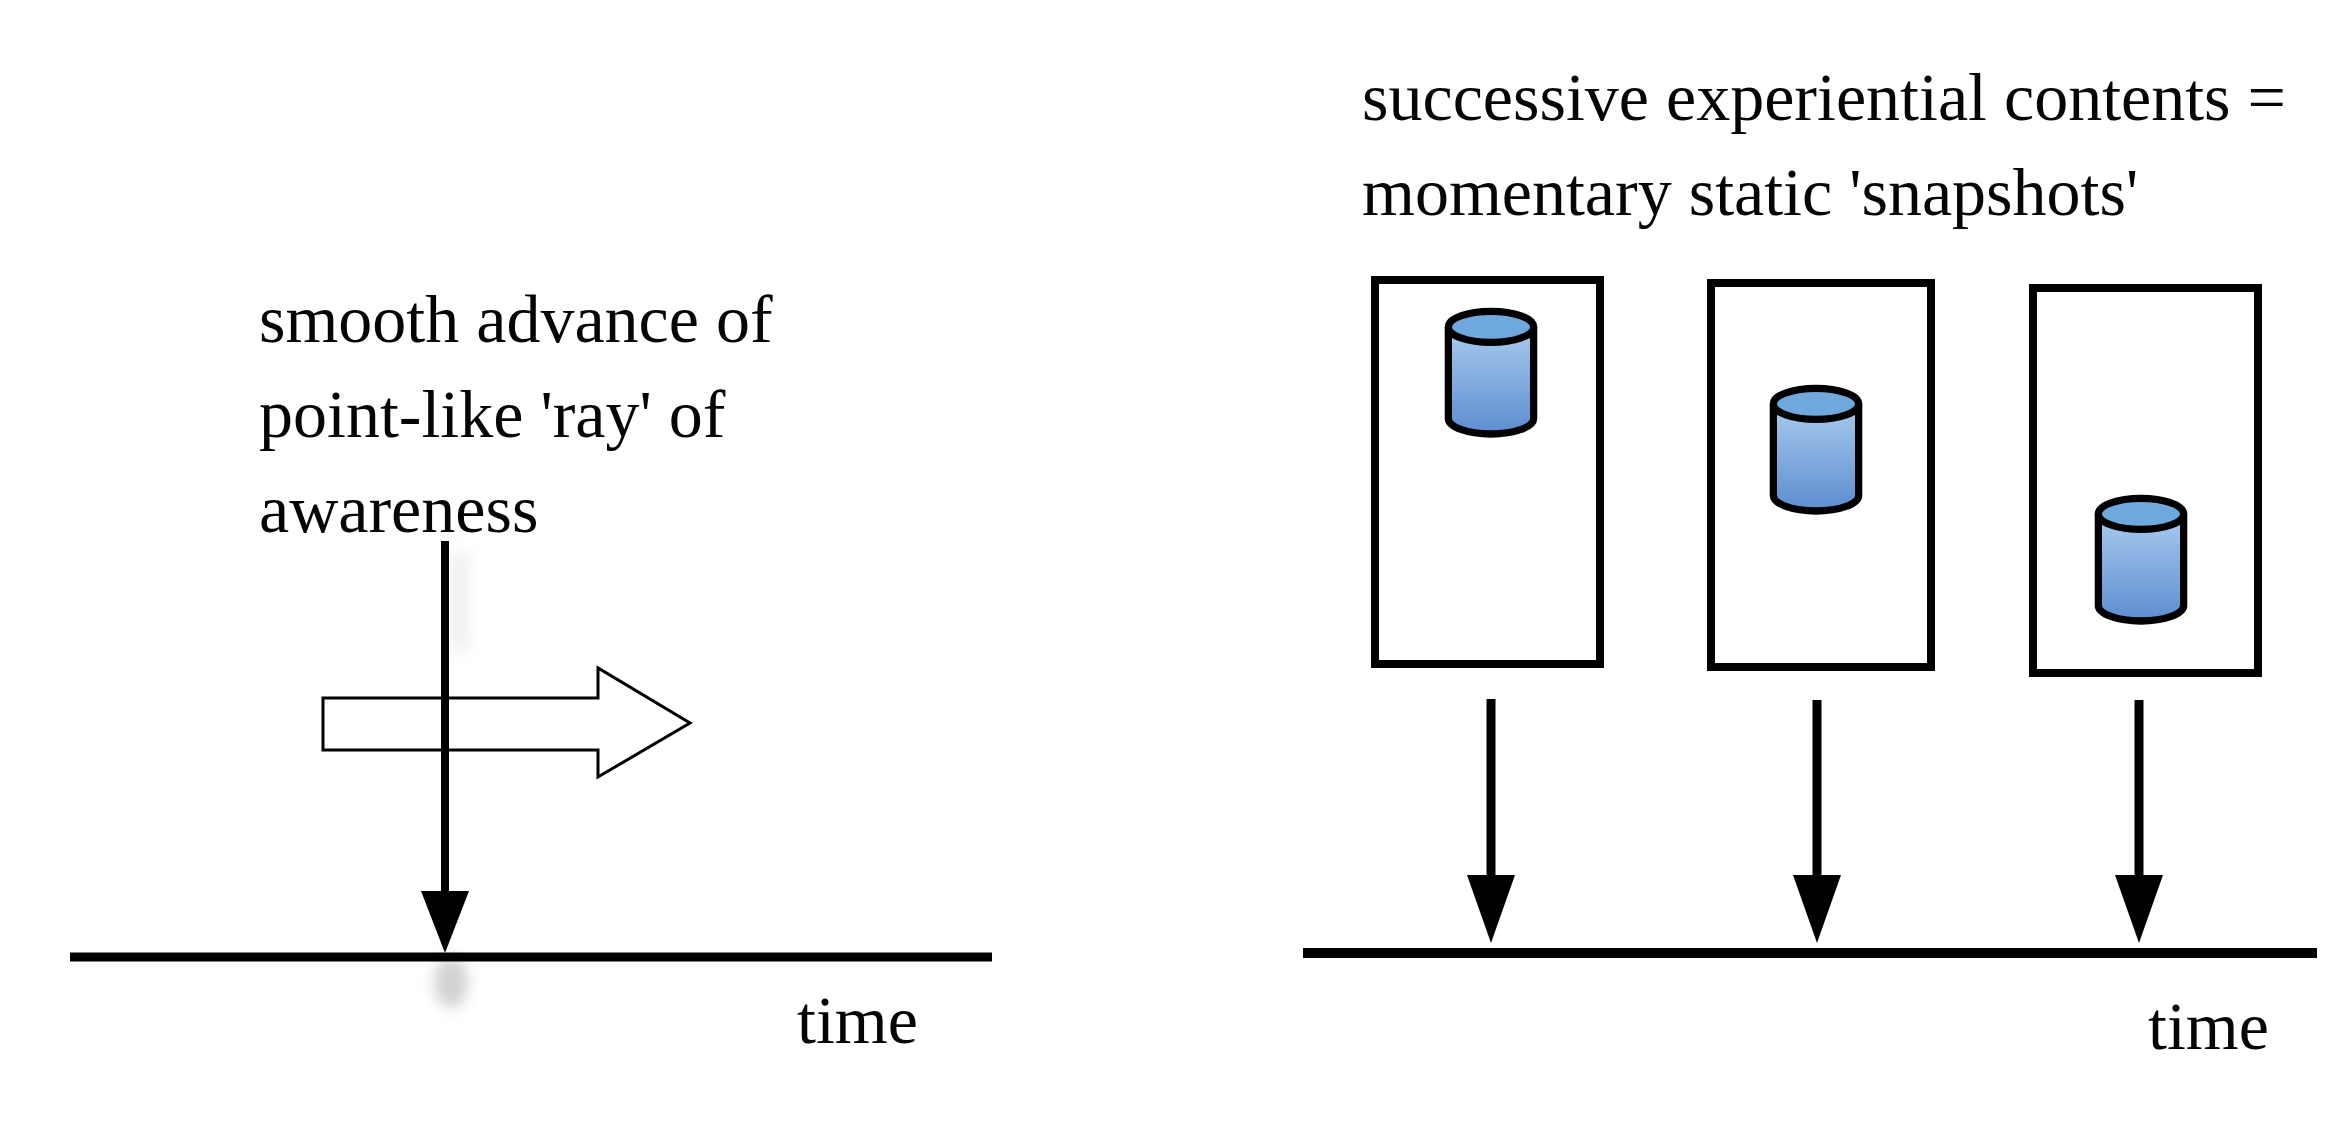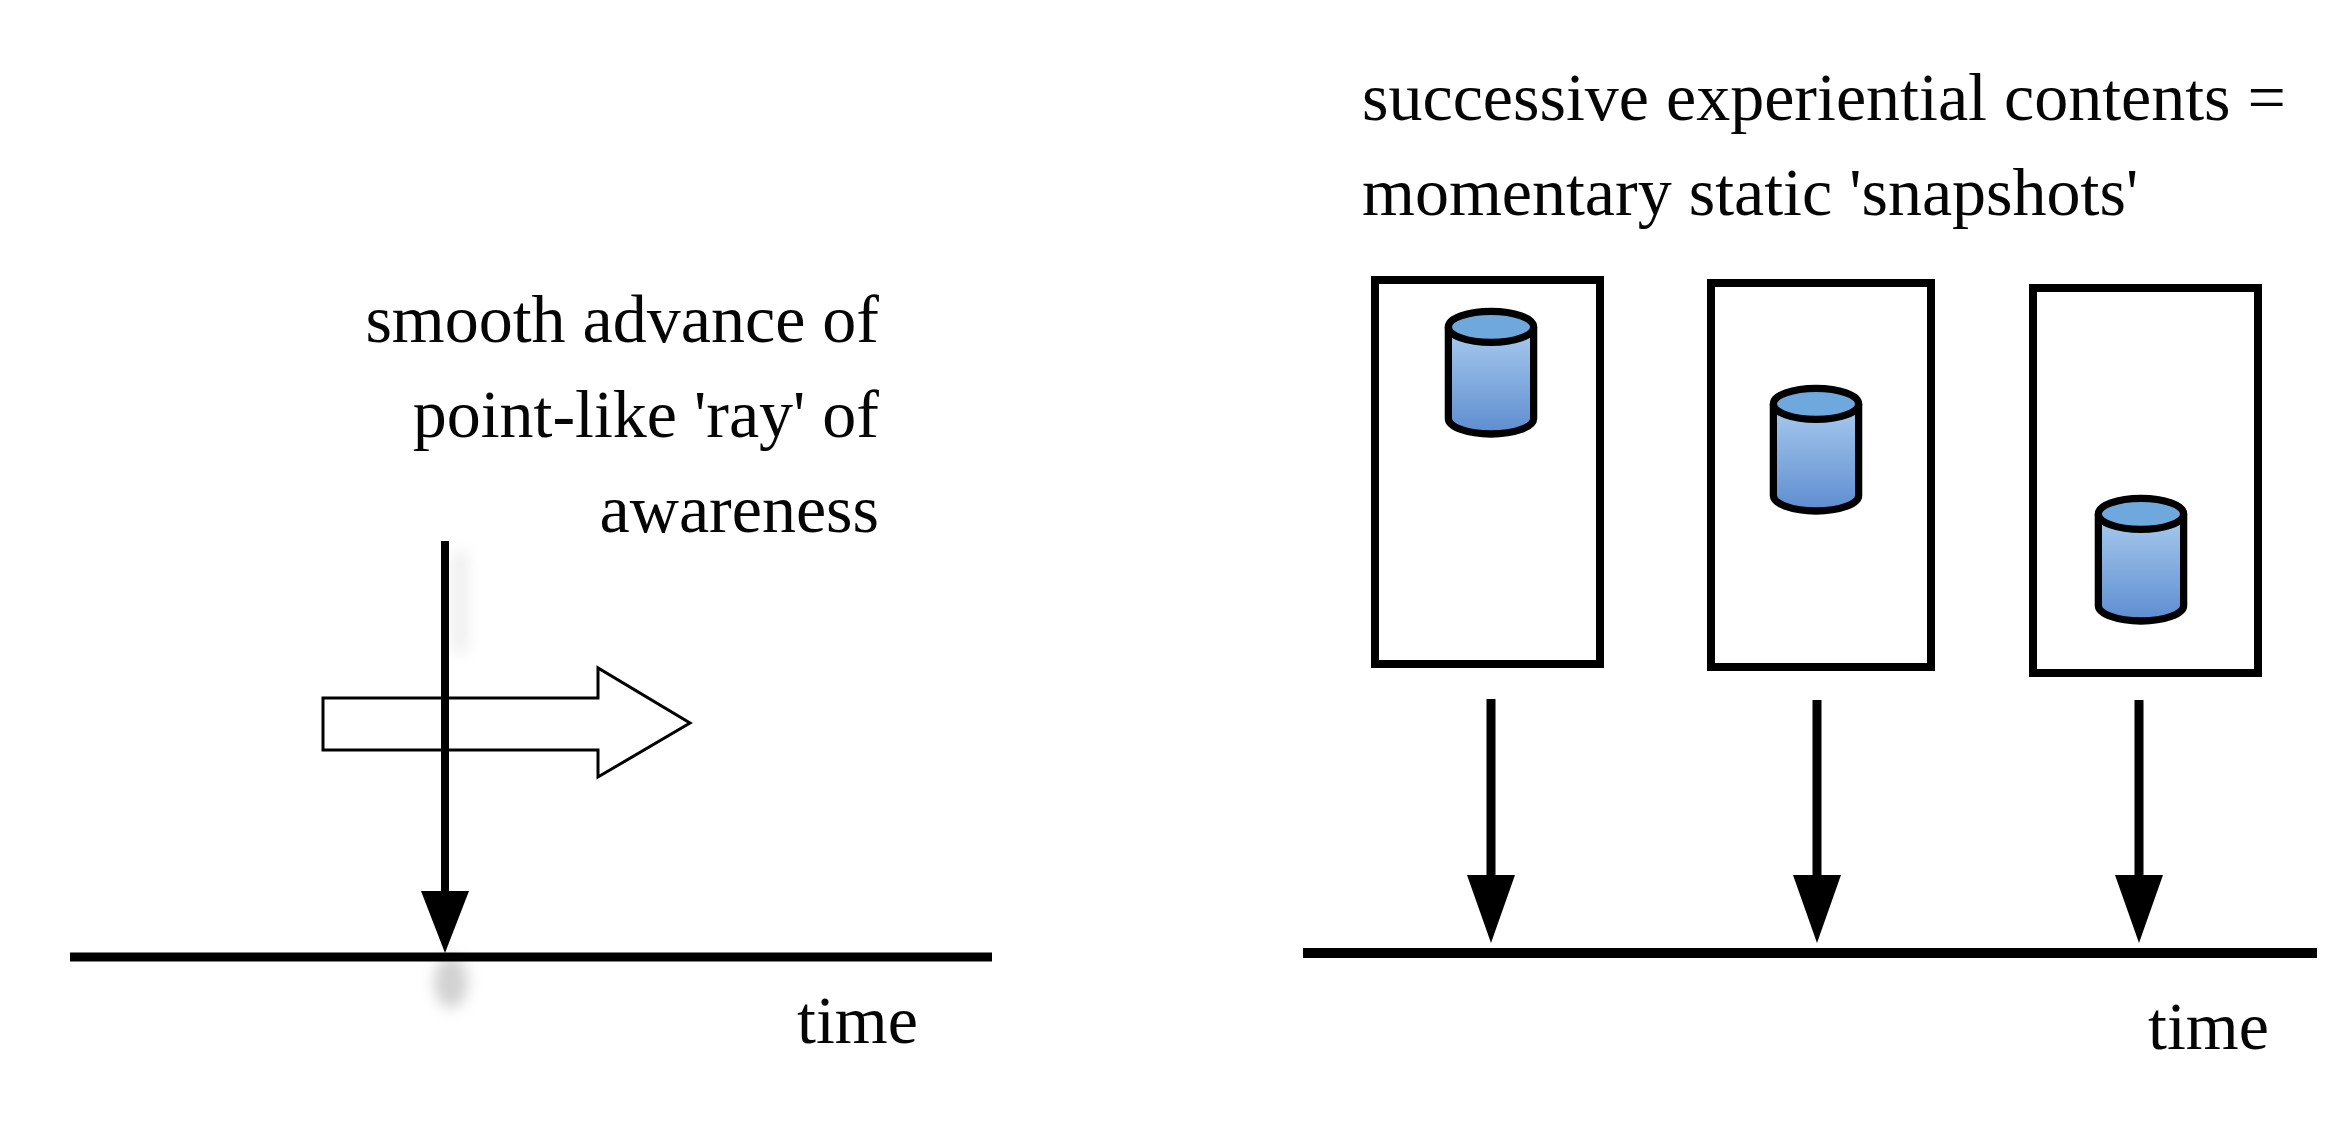--- a/index.html
+++ b/index.html
@@ -14,21 +14,21 @@
   .canvas svg.layer{position:absolute;left:0;top:0;}
   .txt{
     position:absolute;
     white-space:pre-line;
     color:#050505;
     font-family:"Liberation Serif","DejaVu Serif",serif;
   }
   .caption-left{
     left:259px;top:272px;
     width:620px;
-    font-size:68px;line-height:95px;text-align:right;
+    font-size:68px;line-height:95px;
   }
   .title-right{
     left:1362px;top:50px;
     width:1000px;
     font-size:68px;line-height:95px;
   }
   .time-left{
     left:797px;top:986px;
     font-size:68px;line-height:68px;
   }

